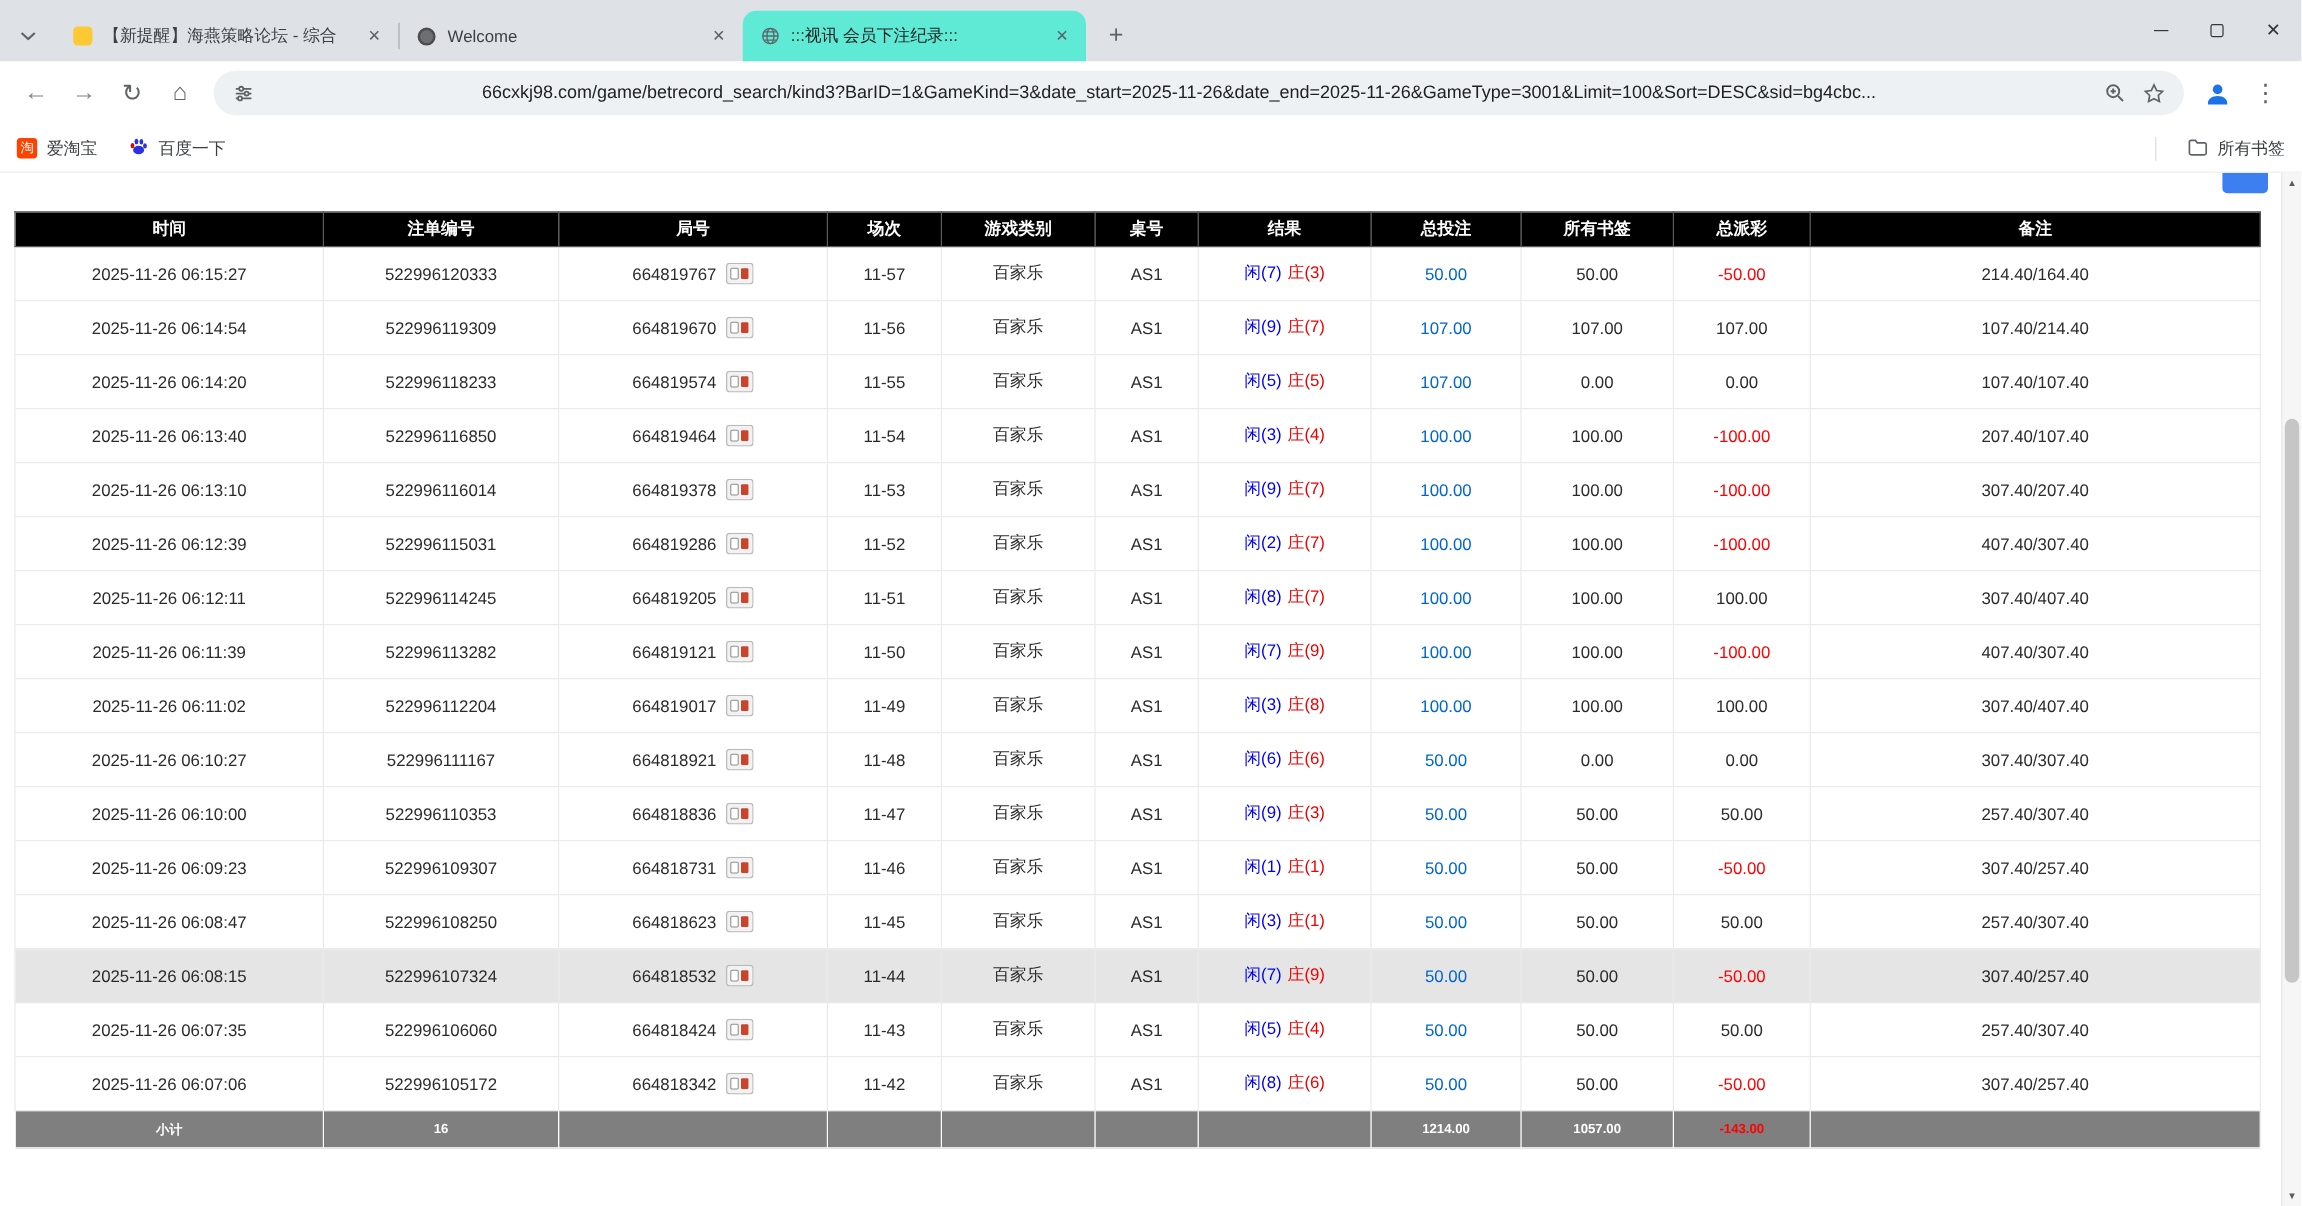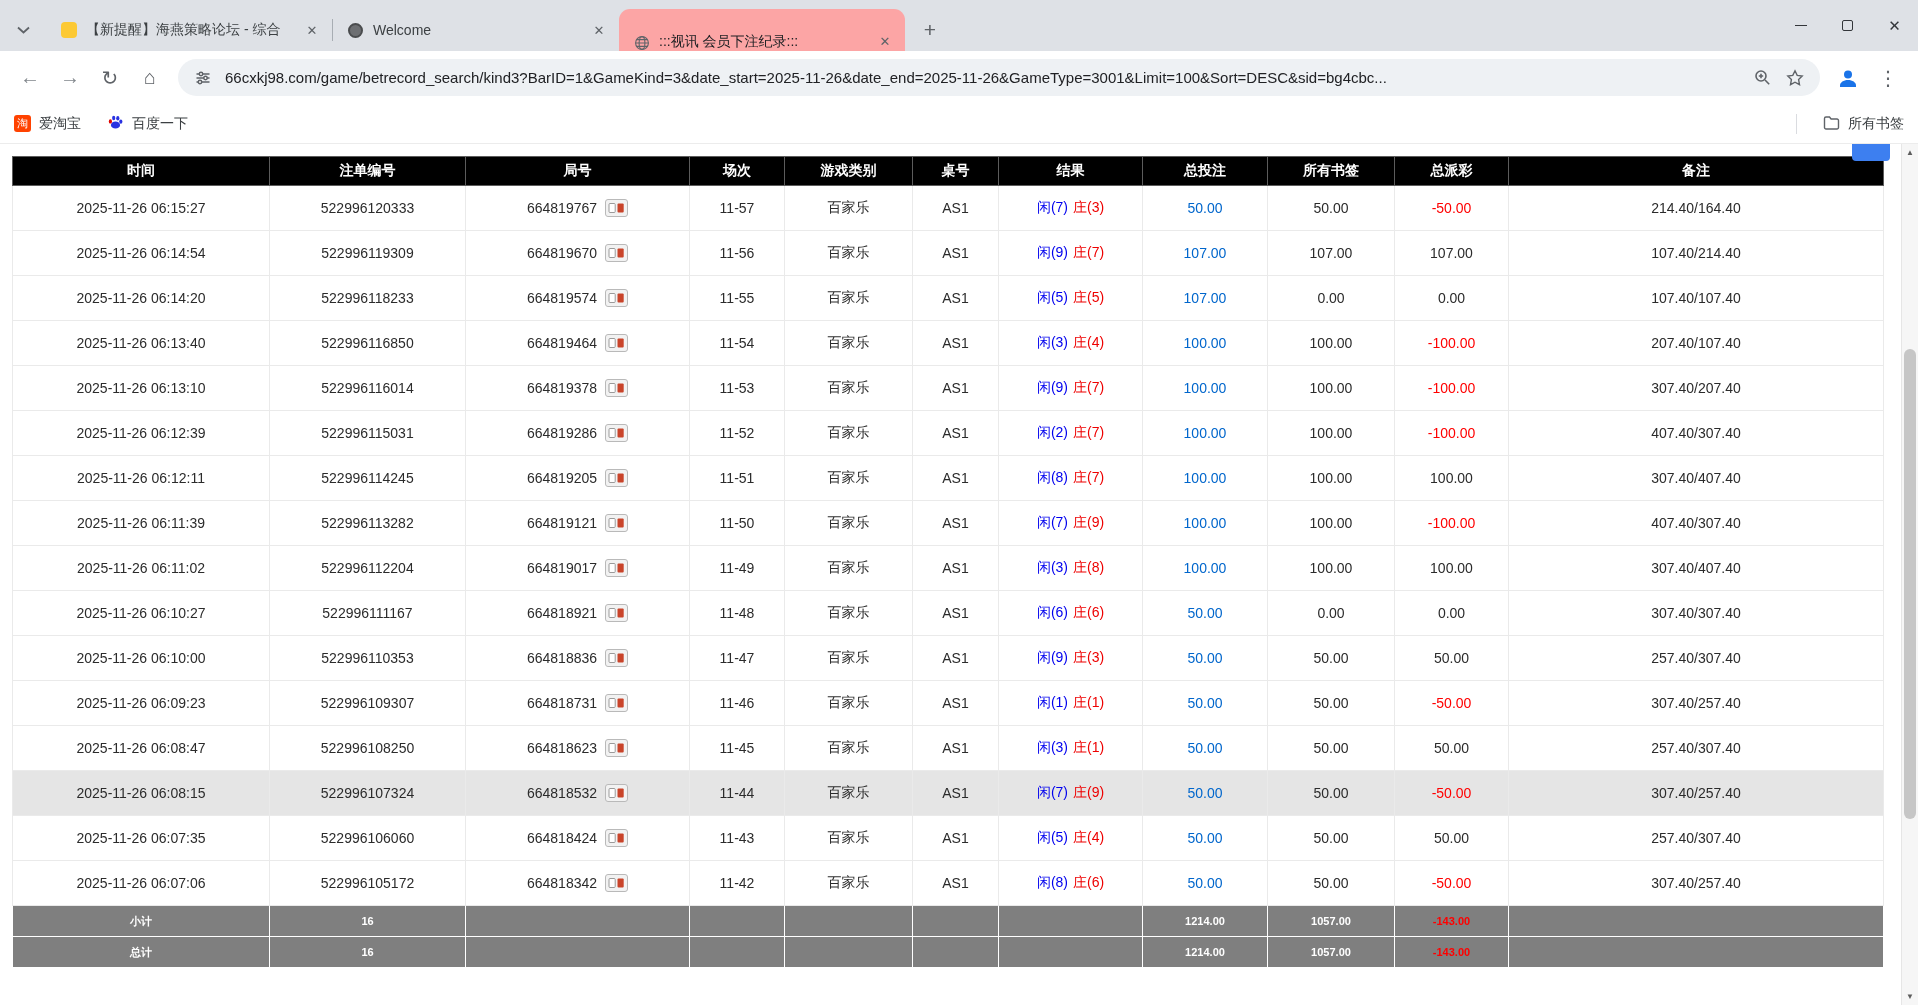--- a/index.html
+++ b/index.html
@@ -5,21 +5,21 @@
   * { margin:0; padding:0; box-sizing:border-box; }
   html,body { width:1918px; height:1005px; overflow:hidden;
     font-family:"Liberation Sans","DejaVu Sans",sans-serif; background:#fff; }
   .browser { width:100%; height:100%; display:flex; flex-direction:column; }
 
   
   .tab-strip { height:51px; background:#dee1e6; display:flex; align-items:flex-end; position:relative; flex-shrink:0; }
   .tab-search { width:46px; height:42px; display:flex; align-items:center; justify-content:center; color:#5f6368; }
   .tab { width:286px; height:42px; display:flex; align-items:center; padding:0 10px 0 14px; gap:9px;
     font-size:14px; color:#3c4043; border-top-left-radius:11px; border-top-right-radius:11px; }
-  .tab.active { background:#fca5a5; color:#202124;align-items:flex-end; }
+  .tab.active { background:#5eead4; color:#202124; }
   .tab .title { flex:1; white-space:nowrap; overflow:hidden; text-overflow:ellipsis; }
   .tab-close { width:20px; height:20px; border-radius:50%; display:flex; align-items:center; justify-content:center;
     font-size:13px; color:#5f6368; flex-shrink:0; }
   .favicon { width:17px; height:17px; flex-shrink:0; display:flex; align-items:center; justify-content:center; }
   .fav-yellow { background:#fcc934; border-radius:4px; width:16px; height:16px; }
   .fav-dark { background:#6d6f72; border-radius:50%; width:15px; height:15px; border:2px solid #4a4c4e; }
   .tab-divider { width:1px; height:22px; background:#a8adb3; margin:0 0 10px 0; }
   .new-tab { width:32px; height:32px; margin:0 0 5px 9px; display:flex; align-items:center; justify-content:center;
     font-size:21px; color:#5f6368; border-radius:50%; }
   .win-controls { position:absolute; right:0; top:0; height:100%; display:flex; }
@@ -28,21 +28,21 @@
   .max-glyph { width:11px; height:11px; border:1.5px solid #33363a; border-radius:2px; display:block; }
   .close-glyph { font-size:15px; line-height:1; }
 
   
   .nav-bar { height:53px; background:#fff; display:flex; align-items:center; padding:0 10px; flex-shrink:0; }
   .nav-icon { width:40px; height:40px; display:flex; align-items:center; justify-content:center;
     border-radius:50%; color:#5f6368; font-size:20px; flex-shrink:0; }
   .nav-icon.dim { color:#80868b; }
   .omnibox { flex:1; height:37px; background:#eef1f4; border-radius:19px; display:flex; align-items:center;
     padding:0 14px; gap:11px; margin:0 8px; min-width:0; }
-  .omnibox .url { flex:1; font-size:15px; color:#202124; white-space:nowrap; overflow:hidden; }
+  .omnibox .url { flex:1; font-size:15px; color:#202124; white-space:nowrap; overflow:hidden;text-align:center; }
   .omni-icon { flex-shrink:0; display:flex; align-items:center; justify-content:center; width:22px; height:22px; color:#5f6368; }
 
   
   .bookmarks-bar { height:40px; background:#fff; display:flex; align-items:center; padding:0 14px; gap:26px;
     font-size:14px; color:#3c4043; flex-shrink:0; border-bottom:1px solid #ececec; }
   .bookmark { display:flex; align-items:center; gap:8px; }
   .bm-icon-tao { width:17px; height:17px; background:#ff4200; color:#fff; border-radius:3px; font-size:11px;
     display:flex; align-items:center; justify-content:center; }
   .bm-spacer { flex:1; }
   .bm-divider { width:1px; height:20px; background:#dadce0; }
@@ -50,21 +50,21 @@
   
   .content { flex:1; position:relative; background:#fff; overflow:hidden; }
   .partial-button { position:absolute; top:0; right:28px; width:38px; height:17px; background:#3d7ff0;
     border-radius:0 0 4px 4px; }
   .scrollbar { position:absolute; top:0; right:0; bottom:0; width:17px; background:#f6f6f6; border-left:1px solid #e6e6e6; }
   .scroll-arrow { height:17px; display:flex; align-items:center; justify-content:center; font-size:8px; color:#5c5c5c; }
   .scroll-arrow.down { position:absolute; bottom:0; left:0; right:0; }
   .scroll-thumb { position:absolute; top:205px; left:2px; width:12px; height:470px; background:#c6c6c6; border-radius:6px; }
 
   
-  table.bet-table { border-collapse:collapse; table-layout:fixed; width:1871px; margin:12px 0 0 12px;
+  table.bet-table { border-collapse:collapse; table-layout:fixed; width:1871px; margin:32px 0 0 12px;
     font-size:14px; color:#2b2b2b; }
   .bet-table th { background:#000; color:#fff; font-weight:bold; height:29px; font-size:14px;
     border:1px solid #5c5c5c; }
   .bet-table td { border:1px solid #eaeaea; text-align:center; height:45px; background:#fff; }
   tr.highlight td { background:#e5e5e5; }
   .bet-table tr.foot td { background:#7f7f7f; color:#fff; border:1px solid #fff; height:31px;
     font-weight:bold; font-size:11px; }
   .round-wrap { display:flex; align-items:center; justify-content:center; gap:8px; }
   .player { color:#0000ee; }
   .banker { color:#ee0000; margin-left:5px; }
@@ -654,33 +654,20 @@
           <td></td>
           <td></td>
           <td></td>
           <td></td>
           <td></td>
           <td>1214.00</td>
           <td>1057.00</td>
           <td class="payout-check neg">-143.00</td>
           <td></td>
         </tr>
-        <tr class="foot">
-          <td>总计</td>
-          <td>16</td>
-          <td></td>
-          <td></td>
-          <td></td>
-          <td></td>
-          <td></td>
-          <td>1214.00</td>
-          <td>1057.00</td>
-          <td class="payout-check neg">-143.00</td>
-          <td></td>
-        </tr>
       </tfoot>
     </table>
 
     <div class="scrollbar">
       <div class="scroll-arrow">▲</div>
       <div class="scroll-thumb"></div>
       <div class="scroll-arrow down">▼</div>
     </div>
   </div>
 </div>

